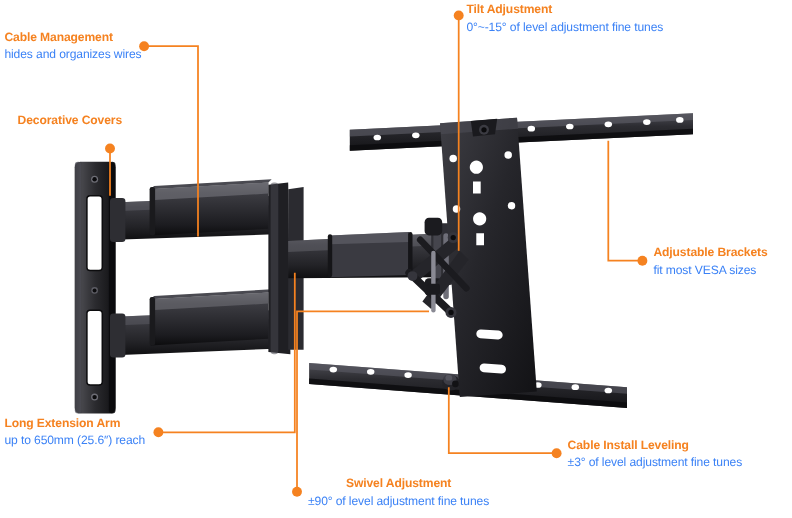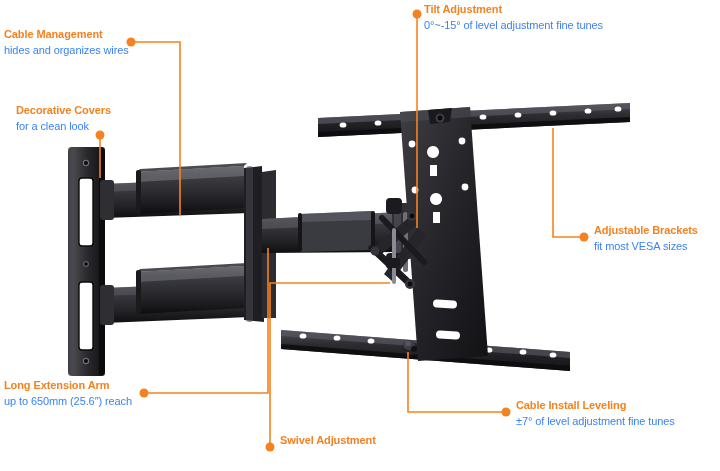--- a/index.html
+++ b/index.html
@@ -233,40 +233,40 @@
     </g>
   </svg>
 
   <div class="callout" style="left:4px;top:26px;">
     <div class="title">Cable Management</div>
     <div class="sub">hides and organizes wires</div>
   </div>
 
   <div class="callout" style="left:16px;top:102px;">
     <div class="title">Decorative Covers</div>
-    <div class="sub">for a clean look</div>
   </div>
 
   <div class="callout" style="left:4px;top:377px;">
     <div class="title">Long Extension Arm</div>
     <div class="sub">up to 650mm (25.6″) reach</div>
   </div>
 
   <div class="callout" style="left:424px;top:1px;">
     <div class="title">Tilt Adjustment</div>
     <div class="sub">0°~-15° of level adjustment fine tunes</div>
   </div>
 
   <div class="callout" style="left:594px;top:222px;">
     <div class="title">Adjustable Brackets</div>
     <div class="sub">fit most VESA sizes</div>
   </div>
 
   <div class="callout" style="left:516px;top:397px;">
     <div class="title">Cable Install Leveling</div>
-    <div class="sub">±7° of level adjustment fine tunes</div>
+    <div class="sub">±3° of level adjustment fine tunes</div>
   </div>
 
   <div class="callout" style="left:280px;top:432px;text-align:center;">
     <div class="title">Swivel Adjustment</div>
+    <div class="sub">±90° of level adjustment fine tunes</div>
   </div>
 
 </div>
 
 </body></html>

